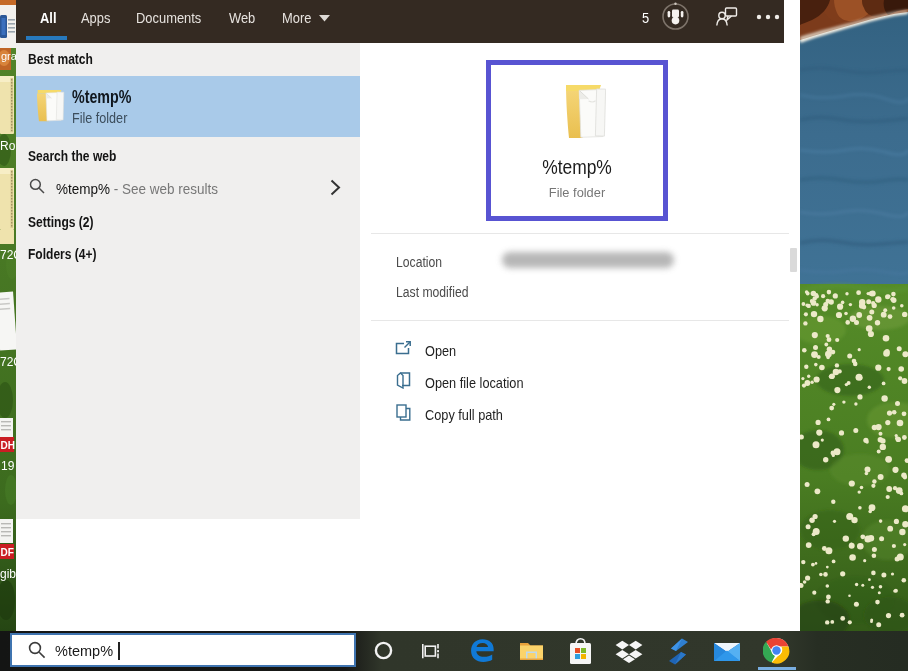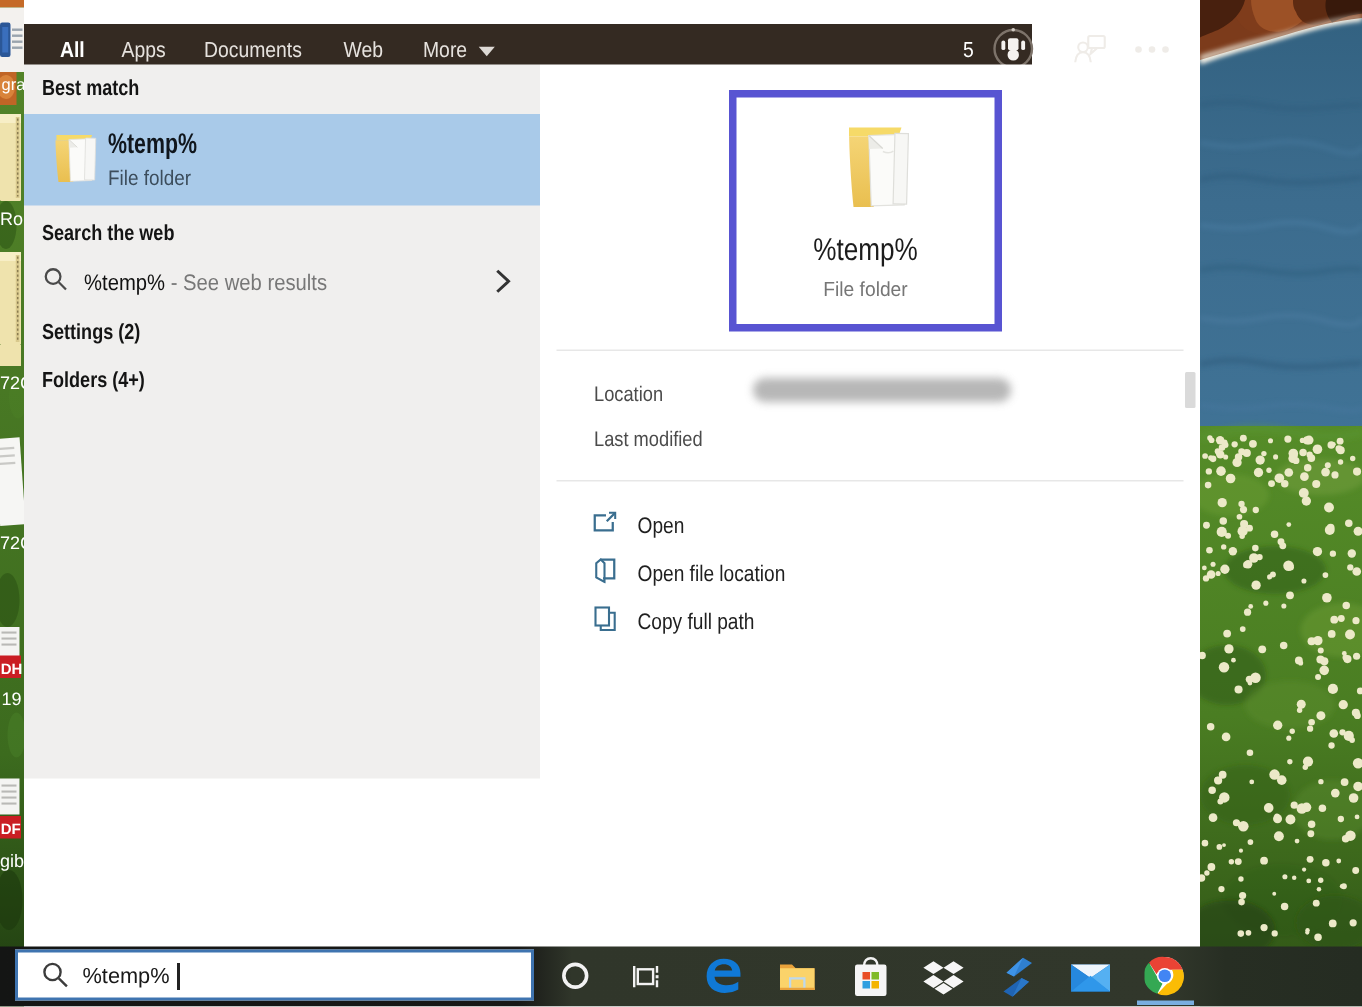--- a/index.html
+++ b/index.html
@@ -7,21 +7,21 @@
 #stage{position:absolute;left:0;top:0;width:908px;height:671px;}
 .abs{position:absolute;}
 
 
 #wallR{left:800px;top:0;width:108px;height:671px;overflow:hidden;}
 
 
 #deskL{left:0;top:0;width:16px;height:671px;overflow:hidden;background:#47721f;}
 
 
-#topbar{left:16px;top:0;width:672px;height:43px;background:#342a22;color:#e6e2de;margin-top:16px;}
+#topbar{left:16px;top:0;width:768px;height:43px;background:#342a22;color:#e6e2de;}
 #topbar .tab{position:absolute;top:10px;font-size:14.5px;transform-origin:0 50%;transform:scaleX(0.89);}
 #allline{position:absolute;left:10px;top:36px;width:41px;height:4px;background:#2779bd;}
 
 
 #leftP{left:16px;top:43px;width:344px;height:476px;background:#f0efee;}
 .hdr{position:absolute;left:12px;font-size:14.5px;font-weight:bold;color:#141414;transform-origin:0 50%;transform:scaleX(0.83);white-space:nowrap;}
 #hilite{position:absolute;left:0;top:33px;width:344px;height:61px;background:#a9cae9;}
 #bm-title{position:absolute;left:56px;top:43px;font-size:19px;font-weight:bold;color:#10161d;transform-origin:0 50%;transform:scaleX(0.75);}
 #bm-sub{position:absolute;left:56px;top:67px;font-size:14px;color:#3c4d5c;transform-origin:0 50%;transform:scaleX(0.90);}
 

